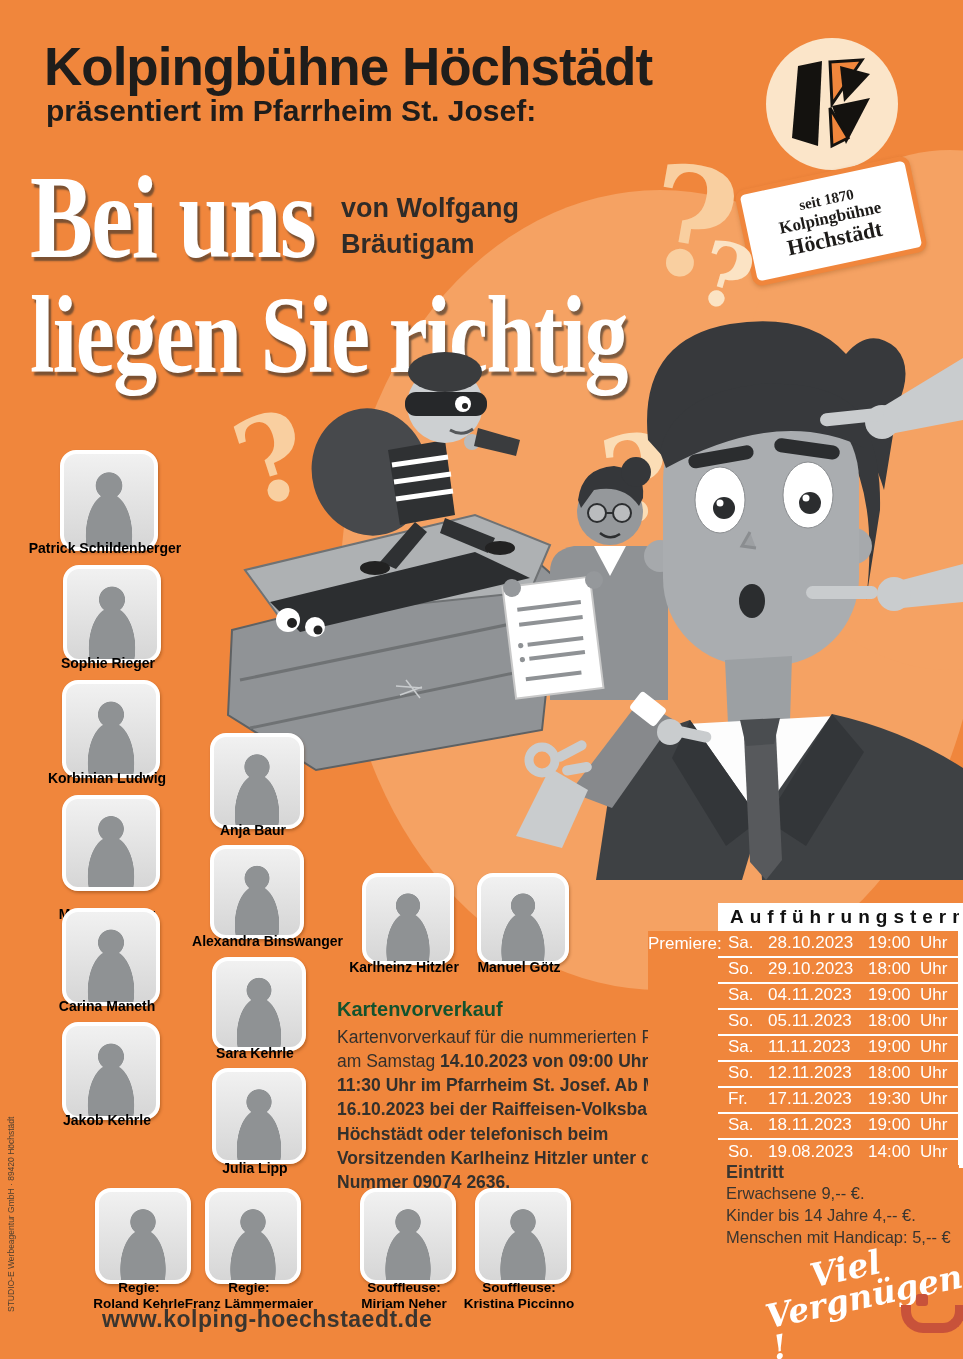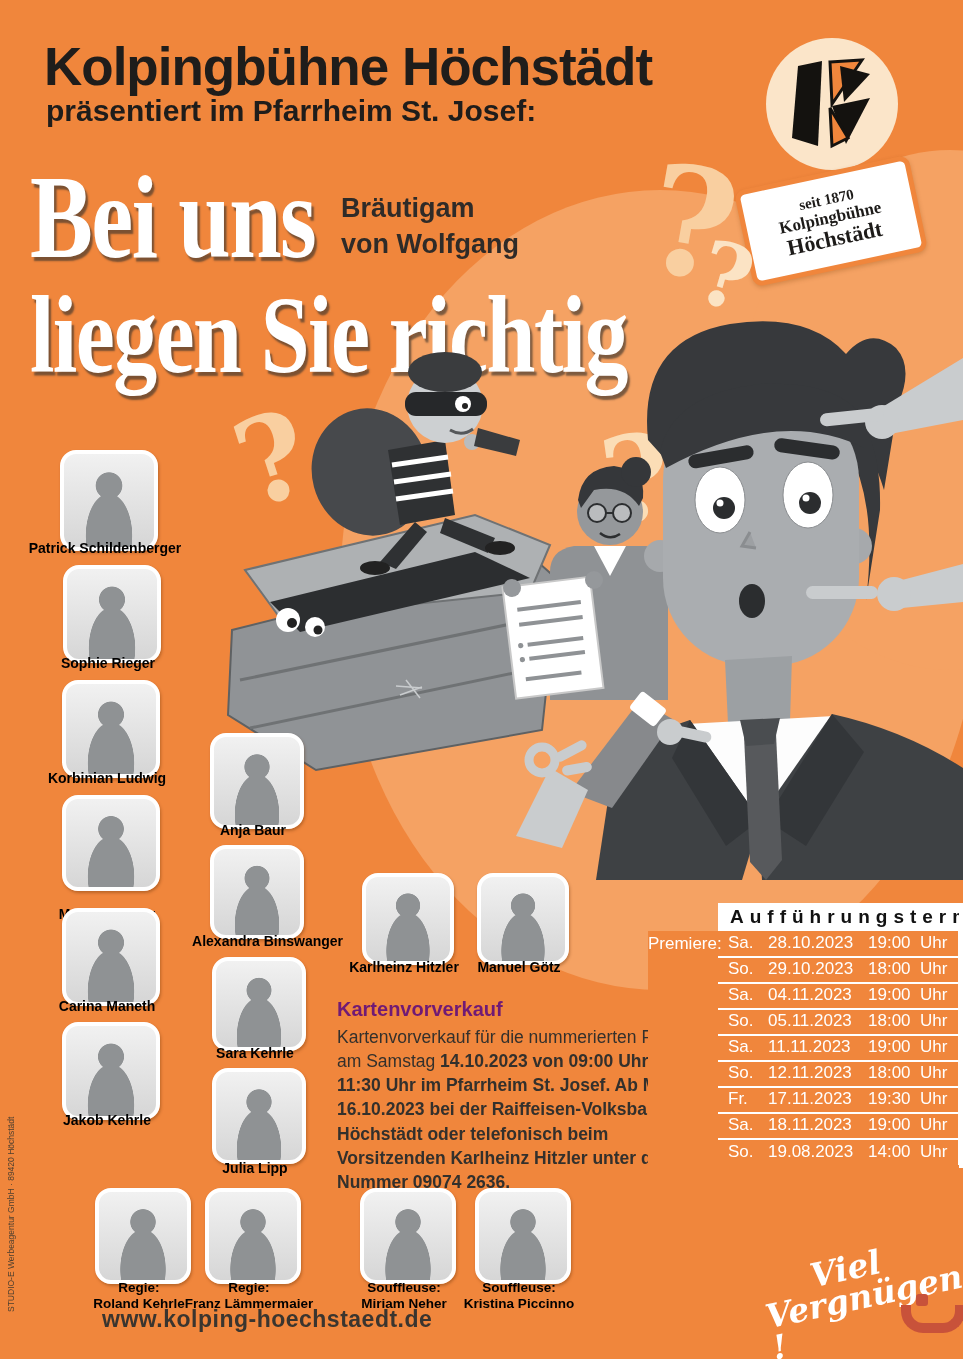--- a/index.html
+++ b/index.html
@@ -44,21 +44,21 @@
       radial-gradient(circle at 50% 34%, #8f9294 0 17%, transparent 18%),
       radial-gradient(ellipse at 50% 88%, #8f9294 0 36%, transparent 37%),
       linear-gradient(#f1f1f1,#d6d6d6);
     box-shadow:1px 2px 3px rgba(90,40,0,.35);}
   .cap{position:absolute;width:180px;text-align:center;font-size:14px;font-weight:700;
     color:#000000;}
   .cap2{line-height:1.18;font-size:13.5px;}
 
   
   .presale{position:absolute;left:337px;top:998px;width:372px;color:#33302c;}
-  .presale .pt{font-size:20px;font-weight:800;color:#701a75;margin-bottom:4px;}
+  .presale .pt{font-size:20px;font-weight:800;color:#14532d;margin-bottom:4px;}
   .presale .pb{font-size:17.5px;line-height:1.38;}
   .presale .pb strong{font-weight:700;}
 
   
   .schedule{position:absolute;left:648px;top:903px;width:315px;}
   .schedule-title{margin-left:70px;background:#fff;color:#111;font-size:19px;font-weight:800;
     letter-spacing:6px;padding:3px 2px 3px 12px;}
   .srows{background:#F0863C;border-right:5px solid #fff;}
   .srow{display:flex;align-items:center;height:26px;color:#fff;font-size:17px;}
   .slabel{width:70px;flex:none;}
@@ -119,22 +119,22 @@
 
   <div class="badge">
     <span class="b1">seit 1870</span>
     <span class="b2">Kolpingbühne</span>
     <span class="b3">Höchstädt</span>
   </div>
 
   <div class="title-line t1">Bei uns</div>
   <div class="title-line t2">liegen Sie richtig</div>
   <div class="author">
+    <div>von Wolfgang</div>
     <div>Bräutigam</div>
-    <div>von Wolfgang</div>
   </div>
 
   <span class="q" style="left:648px;top:148px;font-size:150px;color:#F9CFA0;transform:rotate(10deg);">?</span>
   <span class="q" style="left:700px;top:232px;font-size:88px;color:#FBE3C4;transform:rotate(16deg);">?</span>
   <span class="q" style="left:238px;top:400px;font-size:118px;color:#F9CFA0;transform:rotate(-18deg);">?</span>
   <span class="q" style="left:602px;top:420px;font-size:118px;color:#FBDDB6;transform:rotate(-8deg);">?</span>
 
   <svg class="scene" viewBox="0 0 743 580">
 
     <g>
@@ -350,20 +350,26 @@
             <span class="sday">So.</span>
             <span class="sdate">19.08.2023</span>
             <span class="stime">14:00</span>
             <span class="suhr">Uhr</span>
           </div>
       </div>
     </div>
   </div>
   <div class="edge-strip"></div>
 
+  <div class="admission">
+    <div class="at">Eintritt</div>
+    <div class="al">Erwachsene 9,-- €.</div>
+    <div class="al">Kinder bis 14 Jahre 4,-- €.</div>
+    <div class="al">Menschen mit Handicap: 5,-- €</div>
+  </div>
 
   <div class="ph" style="left:95px;top:1188px;width:88px;height:88px;"></div>
   <div class="cap cap2" style="left:49px;top:1280px;">
     <div>Regie:</div>
     <div>Roland Kehrle</div>
   </div>
   <div class="ph" style="left:205px;top:1188px;width:88px;height:88px;"></div>
   <div class="cap cap2" style="left:159px;top:1280px;">
     <div>Regie:</div>
     <div>Franz Lämmermaier</div>

